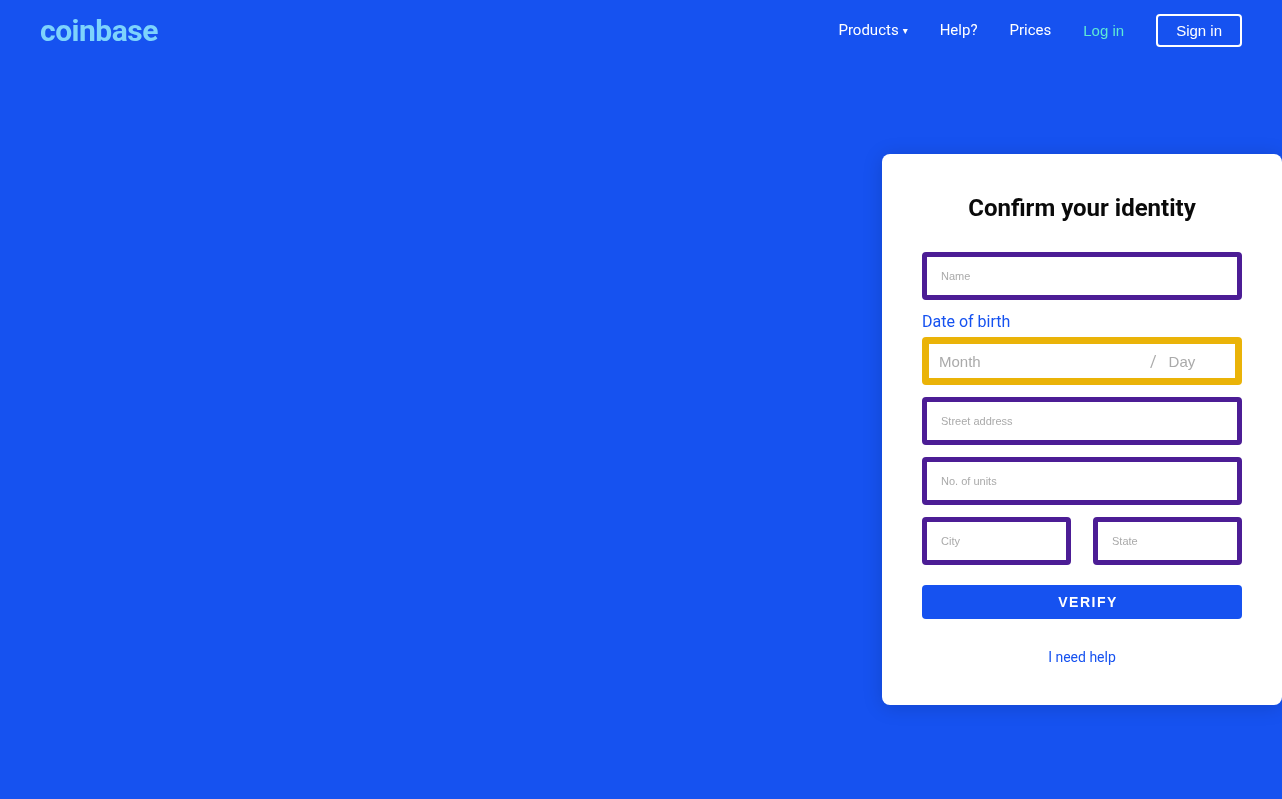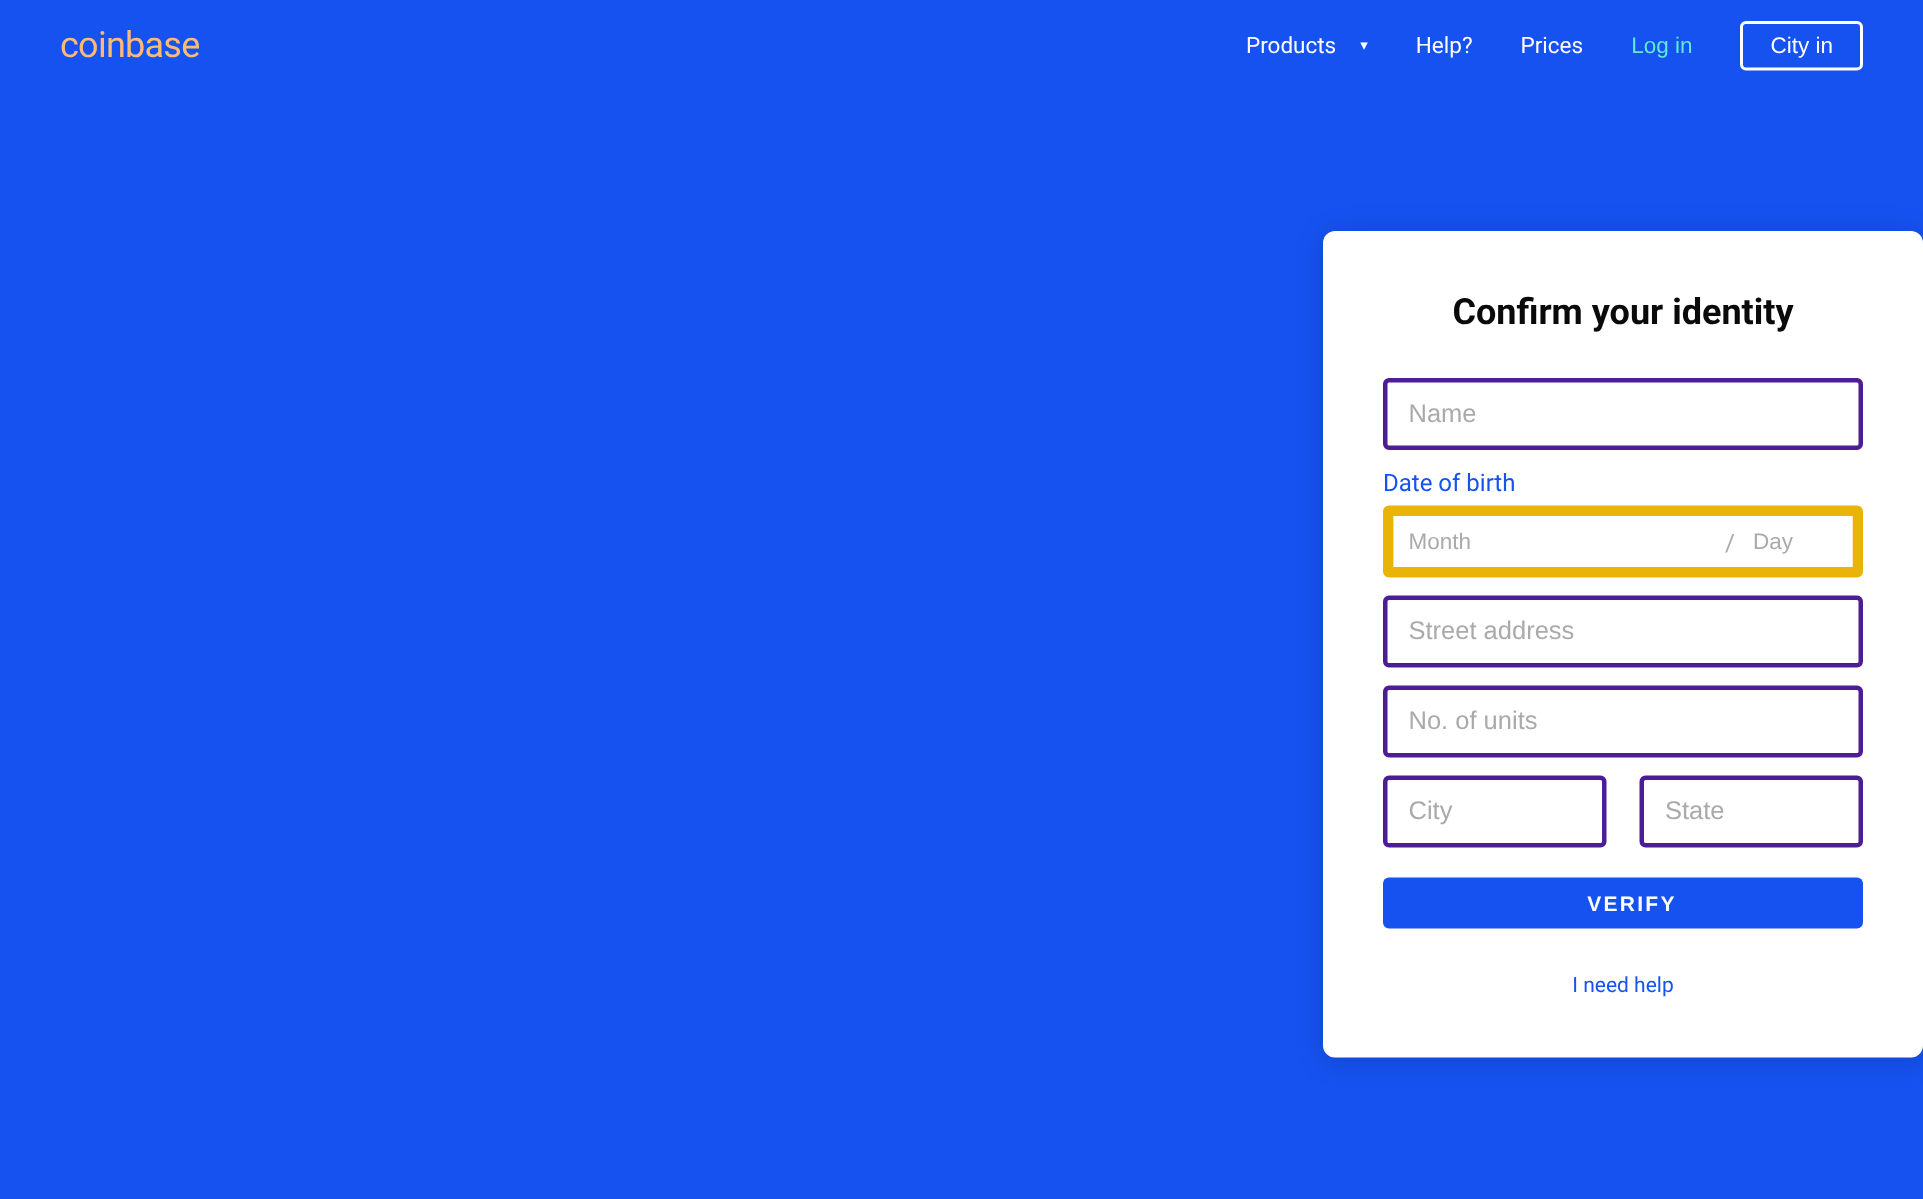--- a/index.html
+++ b/index.html
@@ -20,23 +20,23 @@
     .navbar {
       display: flex;
       align-items: center;
       justify-content: space-between;
       padding: 0 40px;
       height: 60px;
       background-color: #1652f0;
     }
 
     .navbar-logo {
-      color: #fdba74;
-      font-size: 24px;
-      font-weight: 400;
+      color: #7dd3fc;
+      font-size: 30px;
+      font-weight: 700;
       letter-spacing: -0.5px;
     }
 
     .navbar-nav {
       display: flex;
       align-items: center;
       gap: 32px;
     }
 
     .nav-link {
@@ -46,21 +46,21 @@
       cursor: pointer;
       text-decoration: none;
       display: flex;
       align-items: center;
       gap: 4px;
     }
 
     .nav-link-products {
       display: flex;
       align-items: center;
-      gap: 16px;
+      gap: 4px;
     }
 
     .chevron-icon {
       font-size: 10px;
     }
 
     .btn-login {
       color: #5eead4;
       font-size: 15px;
       font-weight: 400;
@@ -104,24 +104,24 @@
       margin-bottom: 30px;
     }
 
     .form-group {
       margin-bottom: 12px;
     }
 
     .form-input {
       width: 100%;
       height: 48px;
-      border: 3px solid #4c1d95;
+      border: 5px solid #4c1d95;
       border-radius: 4px;
       padding: 0 14px;
-      font-size: 17px;
+      font-size: 11px;
       color: #333;
       background: #fff;
       outline: none;
     }
 
     .form-input::placeholder {
       color: #aaa;
     }
 
     .dob-label {
@@ -207,21 +207,21 @@
       <span>Products</span>
       <span class="chevron-icon">▾</span>
     </a>
     <a class="nav-link">
       <span>Help?</span>
     </a>
     <a class="nav-link">
       <span>Prices</span>
     </a>
     <button class="btn-login">Log in</button>
-    <button class="btn-signin">City in</button>
+    <button class="btn-signin">Sign in</button>
   </div>
 </nav>
 
 <main class="main-content">
   <div class="card">
     <h1 class="card-title">Confirm your identity</h1>
 
     
     <div class="form-group">
       <input class="form-input" type="text" placeholder="Name" style="">

